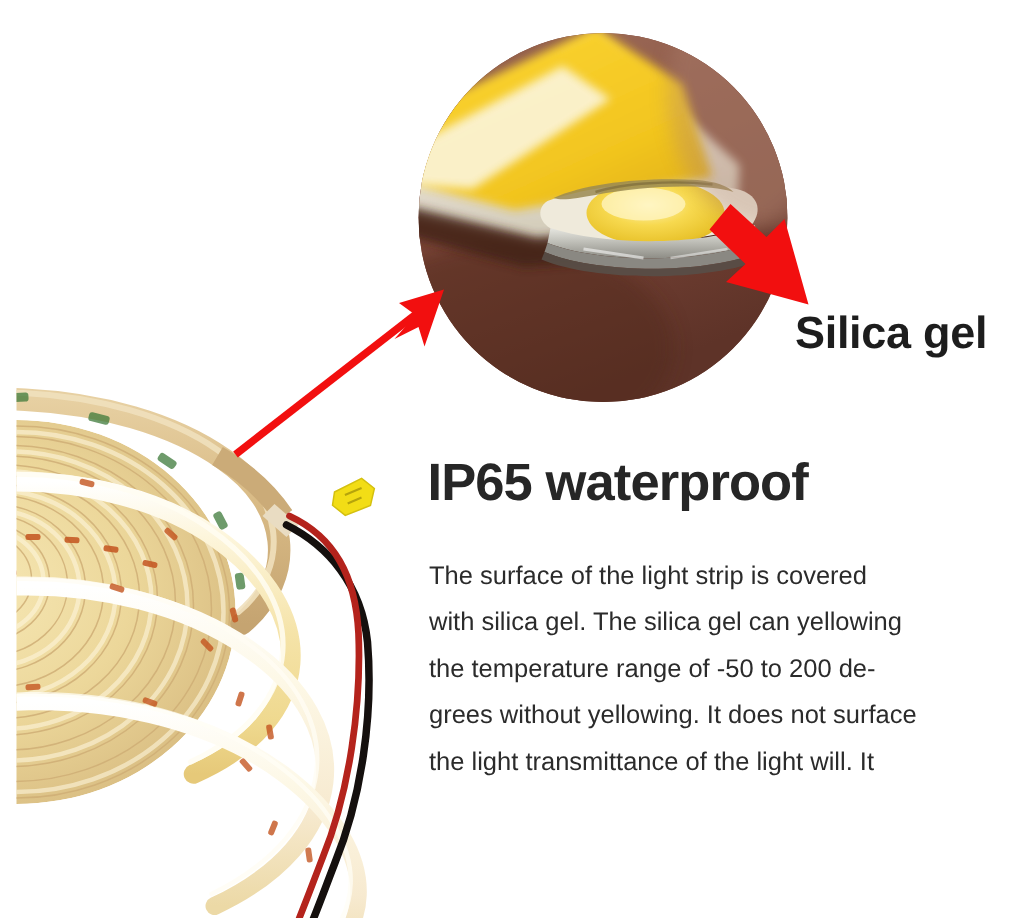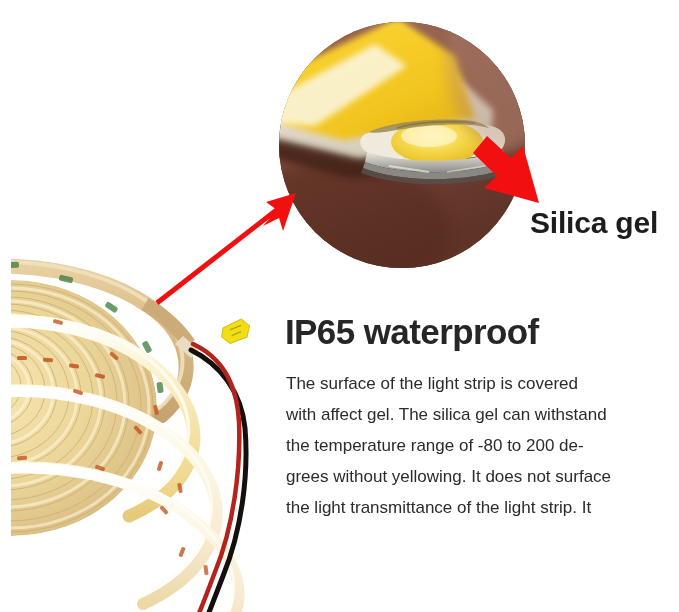--- a/index.html
+++ b/index.html
@@ -59,21 +59,21 @@
     top: 206px;
     font-size: 30px;
     font-weight: bold;
     color: #1d1d1d;
     letter-spacing: -0.2px;
     white-space: nowrap;
   }
   .headline {
     position: absolute;
     left: 274px;
-    top: 312px;
+    top: 302px;
     font-size: 35px;
     font-weight: bold;
     color: #262626;
     letter-spacing: -0.6px;
     white-space: nowrap;
   }
   .body-copy {
     position: absolute;
     left: 275px;
     top: 368px;
@@ -329,19 +329,19 @@
       <path d="M476 136 L 500 158 L 512 146 L 528 203 L 473 188 L 486 176 L 462 153 Z" fill="#f20f0f"></path>
     </g>
   </svg>
 
   <div class="silica-label">Silica gel</div>
 
   <div class="headline">IP65 waterproof</div>
 
   <div class="body-copy">
     <span>The surface of the light strip is covered</span>
-    <span>with affect gel. The silica gel can withstand</span>
-    <span>the temperature range of -80 to 200 de-</span>
+    <span>with silica gel. The silica gel can yellowing</span>
+    <span>the temperature range of -50 to 200 de-</span>
     <span>grees without yellowing. It does not surface</span>
-    <span>the light transmittance of the light strip. It</span>
+    <span>the light transmittance of the light will. It</span>
   </div>
 
 </div>
 
 </body></html>

